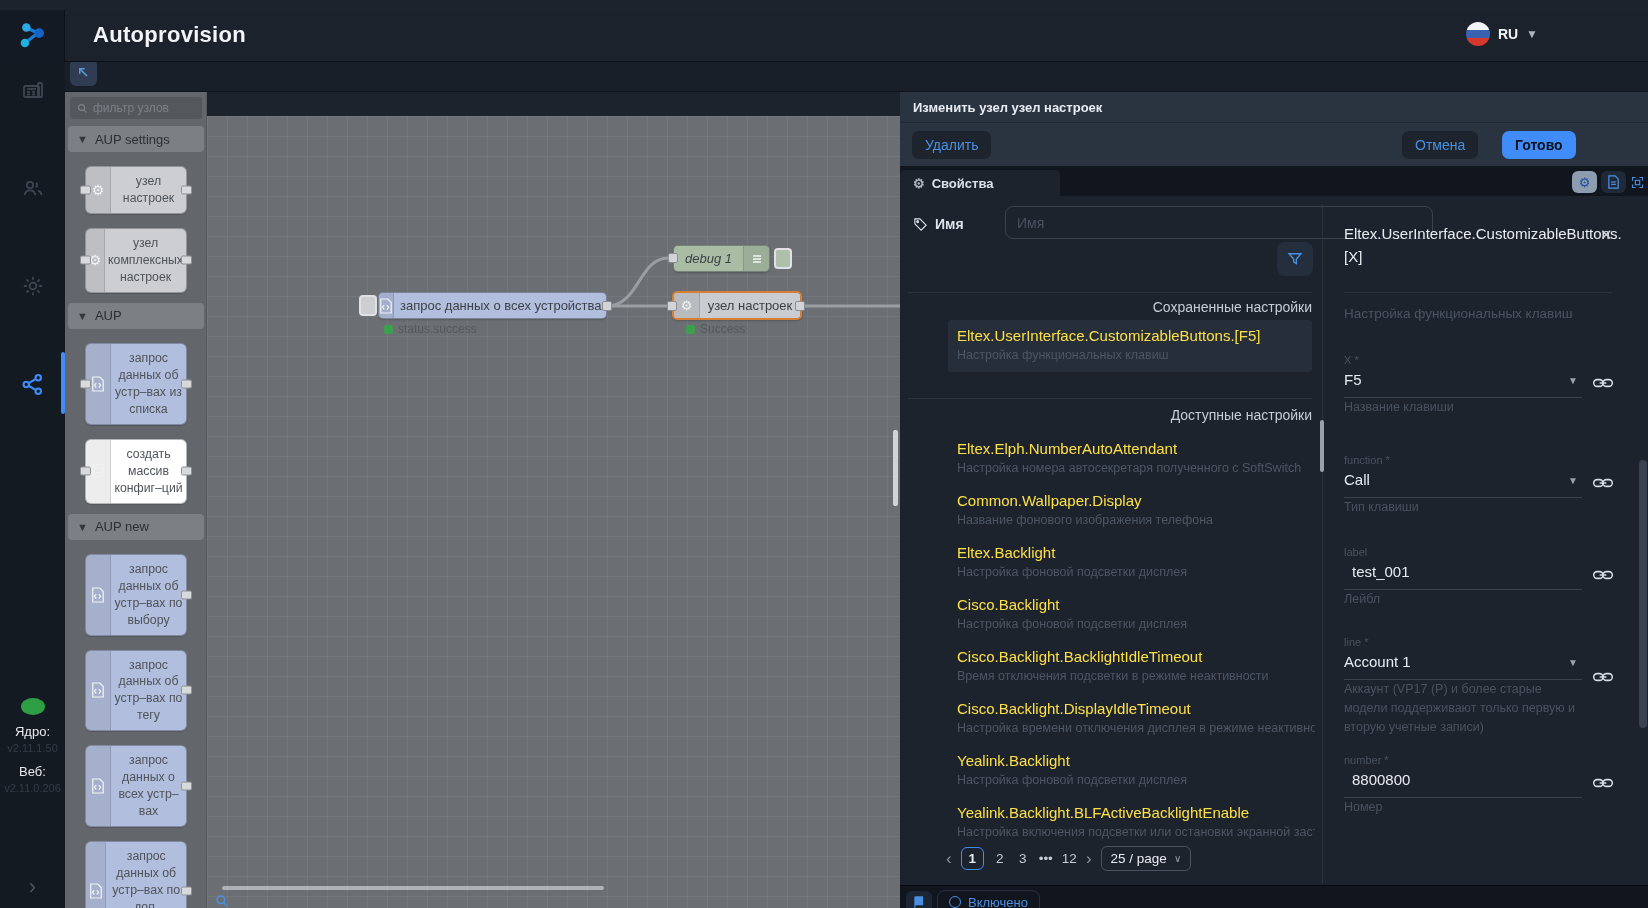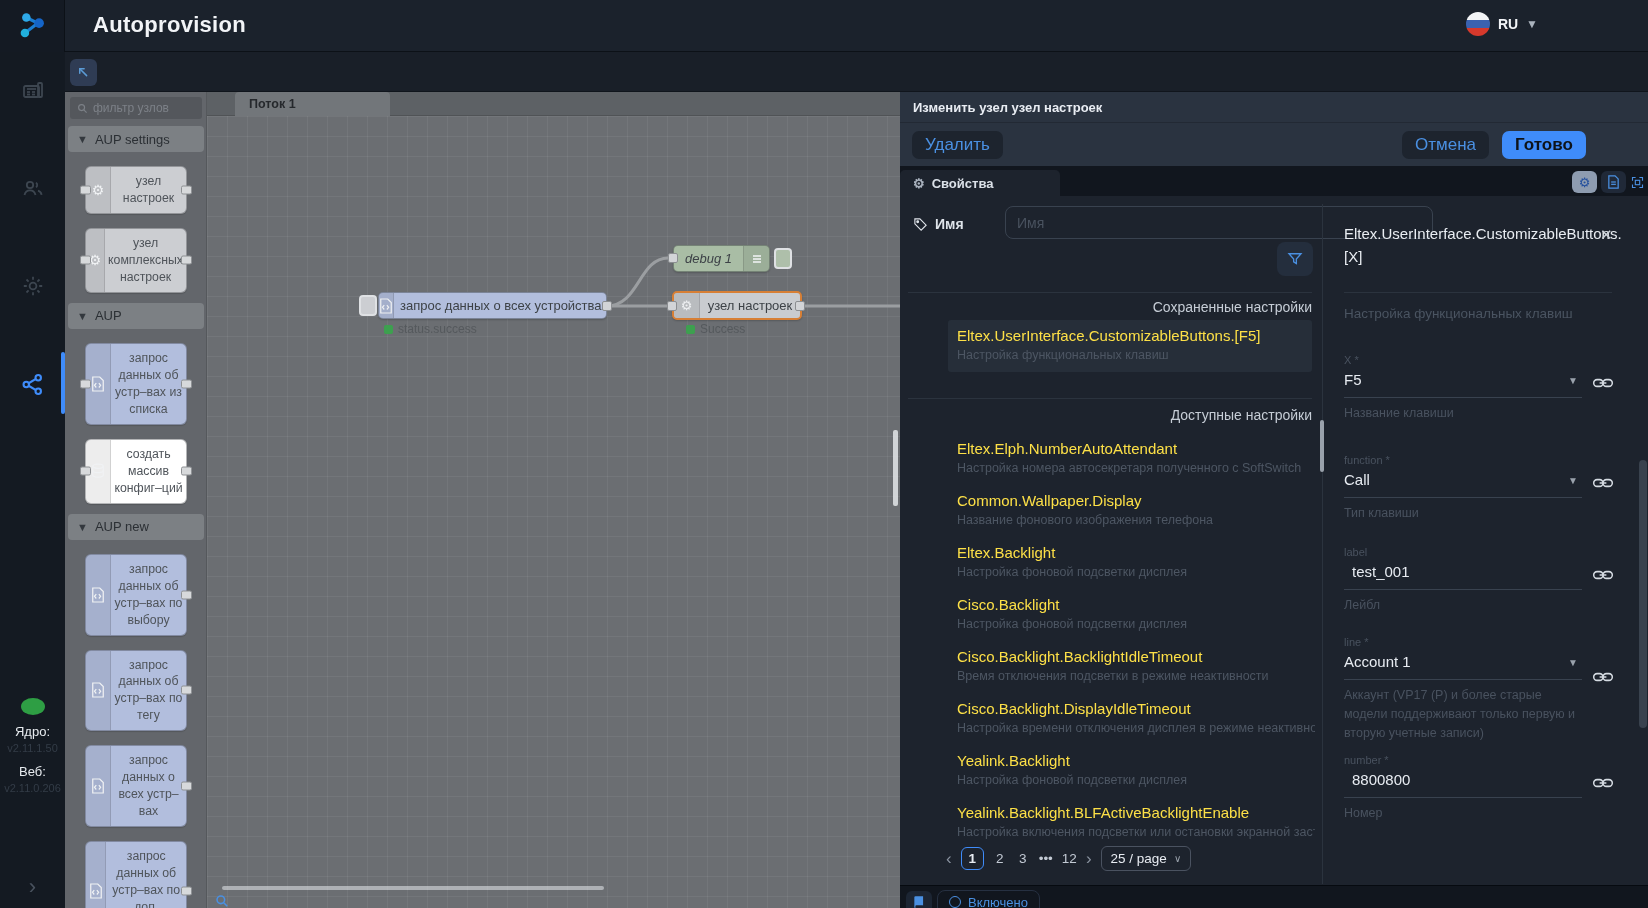--- a/index.html
+++ b/index.html
@@ -1,21 +1,21 @@
 <!DOCTYPE html>
 <html style="--accent: #3f8cfa; --canvas_bg: #6b6e72; --status_green: #3da04f; --selected_border: #d77f35;"><head>
 <meta charset="utf-8">
 <style>
   * { margin:0; padding:0; box-sizing:border-box; }
   html,body { background:#0d1218; }
   body { font-family:"Liberation Sans", sans-serif; }
   .root { position:relative; width:1648px; height:908px; overflow:hidden; background:#1d232d; }
 
   
-  .app-header { position:absolute; left:0; top:0; width:1648px; height:52px; background:#1b222c; border-bottom:1px solid #0c1117; z-index:30; }
+  .app-header { position:absolute; left:0; top:10px; width:1648px; height:52px; background:#1b222c; border-bottom:1px solid #0c1117; z-index:30; }
   .logo-box { position:absolute; left:0; top:0; width:65px; height:52px; background:#141a23; border-right:1px solid #0c1117; display:flex; align-items:center; justify-content:center; }
   .app-title { position:absolute; left:93px; top:12px; font-size:22px; font-weight:bold; color:#f2f4f7; letter-spacing:.3px; }
   .lang { position:absolute; right:110px; top:12px; display:flex; align-items:center; gap:8px; cursor:pointer; }
   .flag { width:24px; height:24px; border-radius:50%; background:linear-gradient(#f3f4f6 0 34%, #3a62b0 34% 66%, #d6392c 66% 100%); }
   .lang-code { color:#f2f4f7; font-size:14px; font-weight:bold; }
   .lang-caret { color:#aab3bd; font-size:12px; }
 
   
   .rail { position:absolute; left:0; top:52px; width:65px; height:856px; background:#141a22; z-index:25; }
   .rail-icon { position:absolute; left:0; width:65px; height:40px; display:flex; align-items:center; justify-content:center; color:#3d4650; cursor:pointer; }
@@ -65,21 +65,21 @@
   .nstatus .sq { width:9px; height:9px; border-radius:2px; background:#3da04f; }
   .hscroll { position:absolute; left:15px; top:770px; width:382px; height:4px; border-radius:2px; background:rgba(230,233,236,.55); }
   .vscroll-canvas { position:absolute; left:686px; top:314px; width:5px; height:76px; border-radius:2px; background:rgba(235,237,240,.8); }
   .zoombtn { position:absolute; left:6px; top:776px; width:18px; height:18px; display:flex; align-items:center; justify-content:center; cursor:pointer; }
 
   
   .panel { position:absolute; left:900px; top:92px; width:748px; height:816px; background:#1d232d; z-index:15; }
   .p-titlebar { position:absolute; left:0; top:0; width:748px; height:30px; background:#2a3340; }
   .p-title { position:absolute; left:13px; top:8px; font-size:13px; font-weight:bold; color:#e9edf3; }
   .p-btnrow { position:absolute; left:0; top:30px; width:748px; height:44px; background:#2a3340; border-top:1px solid rgba(0,0,0,.18); }
-  .btn { position:absolute; top:8px; height:28px; border-radius:7px; font-size:17px; display:flex; align-items:center; justify-content:center; cursor:pointer; padding:0 13px;text-align:right; }
+  .btn { position:absolute; top:8px; height:28px; border-radius:7px; font-size:14px; display:flex; align-items:center; justify-content:center; cursor:pointer; padding:0 13px;text-align:right; }
   .btn-ghost { background:#1d242e; color:#4a90e2; }
   .btn-primary { background:var(--accent,#3f8cfa); color:#0e1319; font-weight:bold; }
   .p-tabs { position:absolute; left:0; top:74px; width:748px; height:30px; background:#11161e; }
   .p-tab { position:absolute; left:0; top:4px; width:160px; height:26px; background:#1d232d; border-radius:5px 5px 0 0; display:flex; align-items:center; gap:7px; padding:0 13px; color:#dbe1e8; font-size:13px; font-weight:bold; cursor:pointer; }
   .mini-btn { position:absolute; top:5px; width:25px; height:22px; border-radius:6px; display:flex; align-items:center; justify-content:center; cursor:pointer; }
   .p-body { position:absolute; left:0; top:104px; width:748px; height:689px; }
   .name-row-label { position:absolute; left:13px; top:124px; display:flex; align-items:center; gap:7px; color:#dfe4ea; font-size:14px; font-weight:bold; }
   .name-input { position:absolute; left:105px; top:114px; width:428px; height:33px; background:transparent; border:1px solid #39424f; border-radius:8px; color:#dfe4ea; font-size:14px; padding:0 11px; font-family:"Liberation Sans",sans-serif; }
   .name-input::placeholder { color:#49525f; }
   .funnel-btn { position:absolute; left:377px; top:150px; width:36px; height:34px; background:#242e3d; border-radius:8px; display:flex; align-items:center; justify-content:center; cursor:pointer; }
@@ -98,21 +98,21 @@
   .vdiv-thumb { position:absolute; left:420px; top:328px; width:4px; height:52px; border-radius:2px; background:#99a1ab; }
   .detail-title { position:absolute; left:444px; top:130px; width:250px; font-size:15px; line-height:1.55; color:#e9edf2; }
   .detail-close { position:absolute; left:700px; top:134px; color:#ccd2d9; font-size:15px; cursor:pointer; }
   .detail-div { position:absolute; left:444px; top:200px; width:268px; border-top:1px solid #2b333e; }
   .detail-sub { position:absolute; left:444px; top:214px; font-size:13.5px; color:#4a5461; }
   .field { position:absolute; left:444px; width:238px; }
   .f-label { font-size:11px; color:#49525f; margin-bottom:3px; }
   .f-value { position:relative; border-bottom:1px solid #39424f; padding:2px 0 9px 0; font-size:15px; color:#e8ecf2; cursor:pointer; }
   .f-value .caret { position:absolute; right:4px; top:6px; font-size:10px; color:#9aa2ac; }
   .f-input { width:100%; background:transparent; border:none; outline:none; color:#e8ecf2; font-size:15px; padding-left:8px; font-family:"Liberation Sans",sans-serif; }
-  .f-helper { margin-top:6px; font-size:12.5px; line-height:1.5; color:#49525f; }
+  .f-helper { font-size:12.5px; line-height:1.5; color:#49525f; }
   .f-link { position:absolute; color:#d5dbe2; cursor:pointer; }
   .panel-vscroll { position:absolute; left:739px; top:368px; width:8px; height:268px; border-radius:4px; background:#39424e; }
   .p-footer { position:absolute; left:0; top:793px; width:748px; height:23px; background:#11161e; border-top:1px solid #060a10; }
   .foot-book { position:absolute; left:6px; top:799px; width:26px; height:22px; background:#1c2533; border-radius:6px 6px 0 0; display:flex; align-items:center; justify-content:center; cursor:pointer; }
   .foot-enabled { position:absolute; left:37px; top:798px; height:24px; border:1px solid #263041; border-radius:8px 8px 0 0; display:flex; align-items:center; gap:7px; padding:0 11px; color:#4a90e2; font-size:13px; cursor:pointer; }
   .circ { width:12px; height:12px; border:1.5px solid #4a90e2; border-radius:50%; }
   svg { display:block; }
 </style>
 </head>
 <body>
@@ -308,25 +308,20 @@
       <div class="pal-chev-btn">
         <svg width="9" height="9" viewBox="0 0 12 12" fill="none" stroke="#9fc2ec" stroke-width="1.8">
             <polyline points="2,2 6,6 10,2"></polyline>
             <polyline points="2,6 6,10 10,6"></polyline>
           </svg>
       </div>
     </div>
   </div>
 
   <div class="canvas">
-    <div class="tabbar">
-      <div class="flowtab">
-          <span>Поток 1</span>
-        </div>
-    </div>
     <div class="grid">
       <svg class="wires" width="693" height="792">
         <path d="M400 190 C432 190 432 142 461 142" fill="none" stroke="#9b9ea1" stroke-width="3" stroke-linecap="round"></path>
         <path d="M400 190 C425 190 438 190 460 190" fill="none" stroke="#9b9ea1" stroke-width="3" stroke-linecap="round"></path>
         <path d="M593 190 L693 190" fill="none" stroke="#9b9ea1" stroke-width="3" stroke-linecap="round"></path>
       </svg>
 
       <div class="cnode" style="left:466px; top:129px; width:97px; background:#a9bda5">
         <span class="nlabel" style="font-style:italic">debug 1</span>
         <span class="nicon right">

